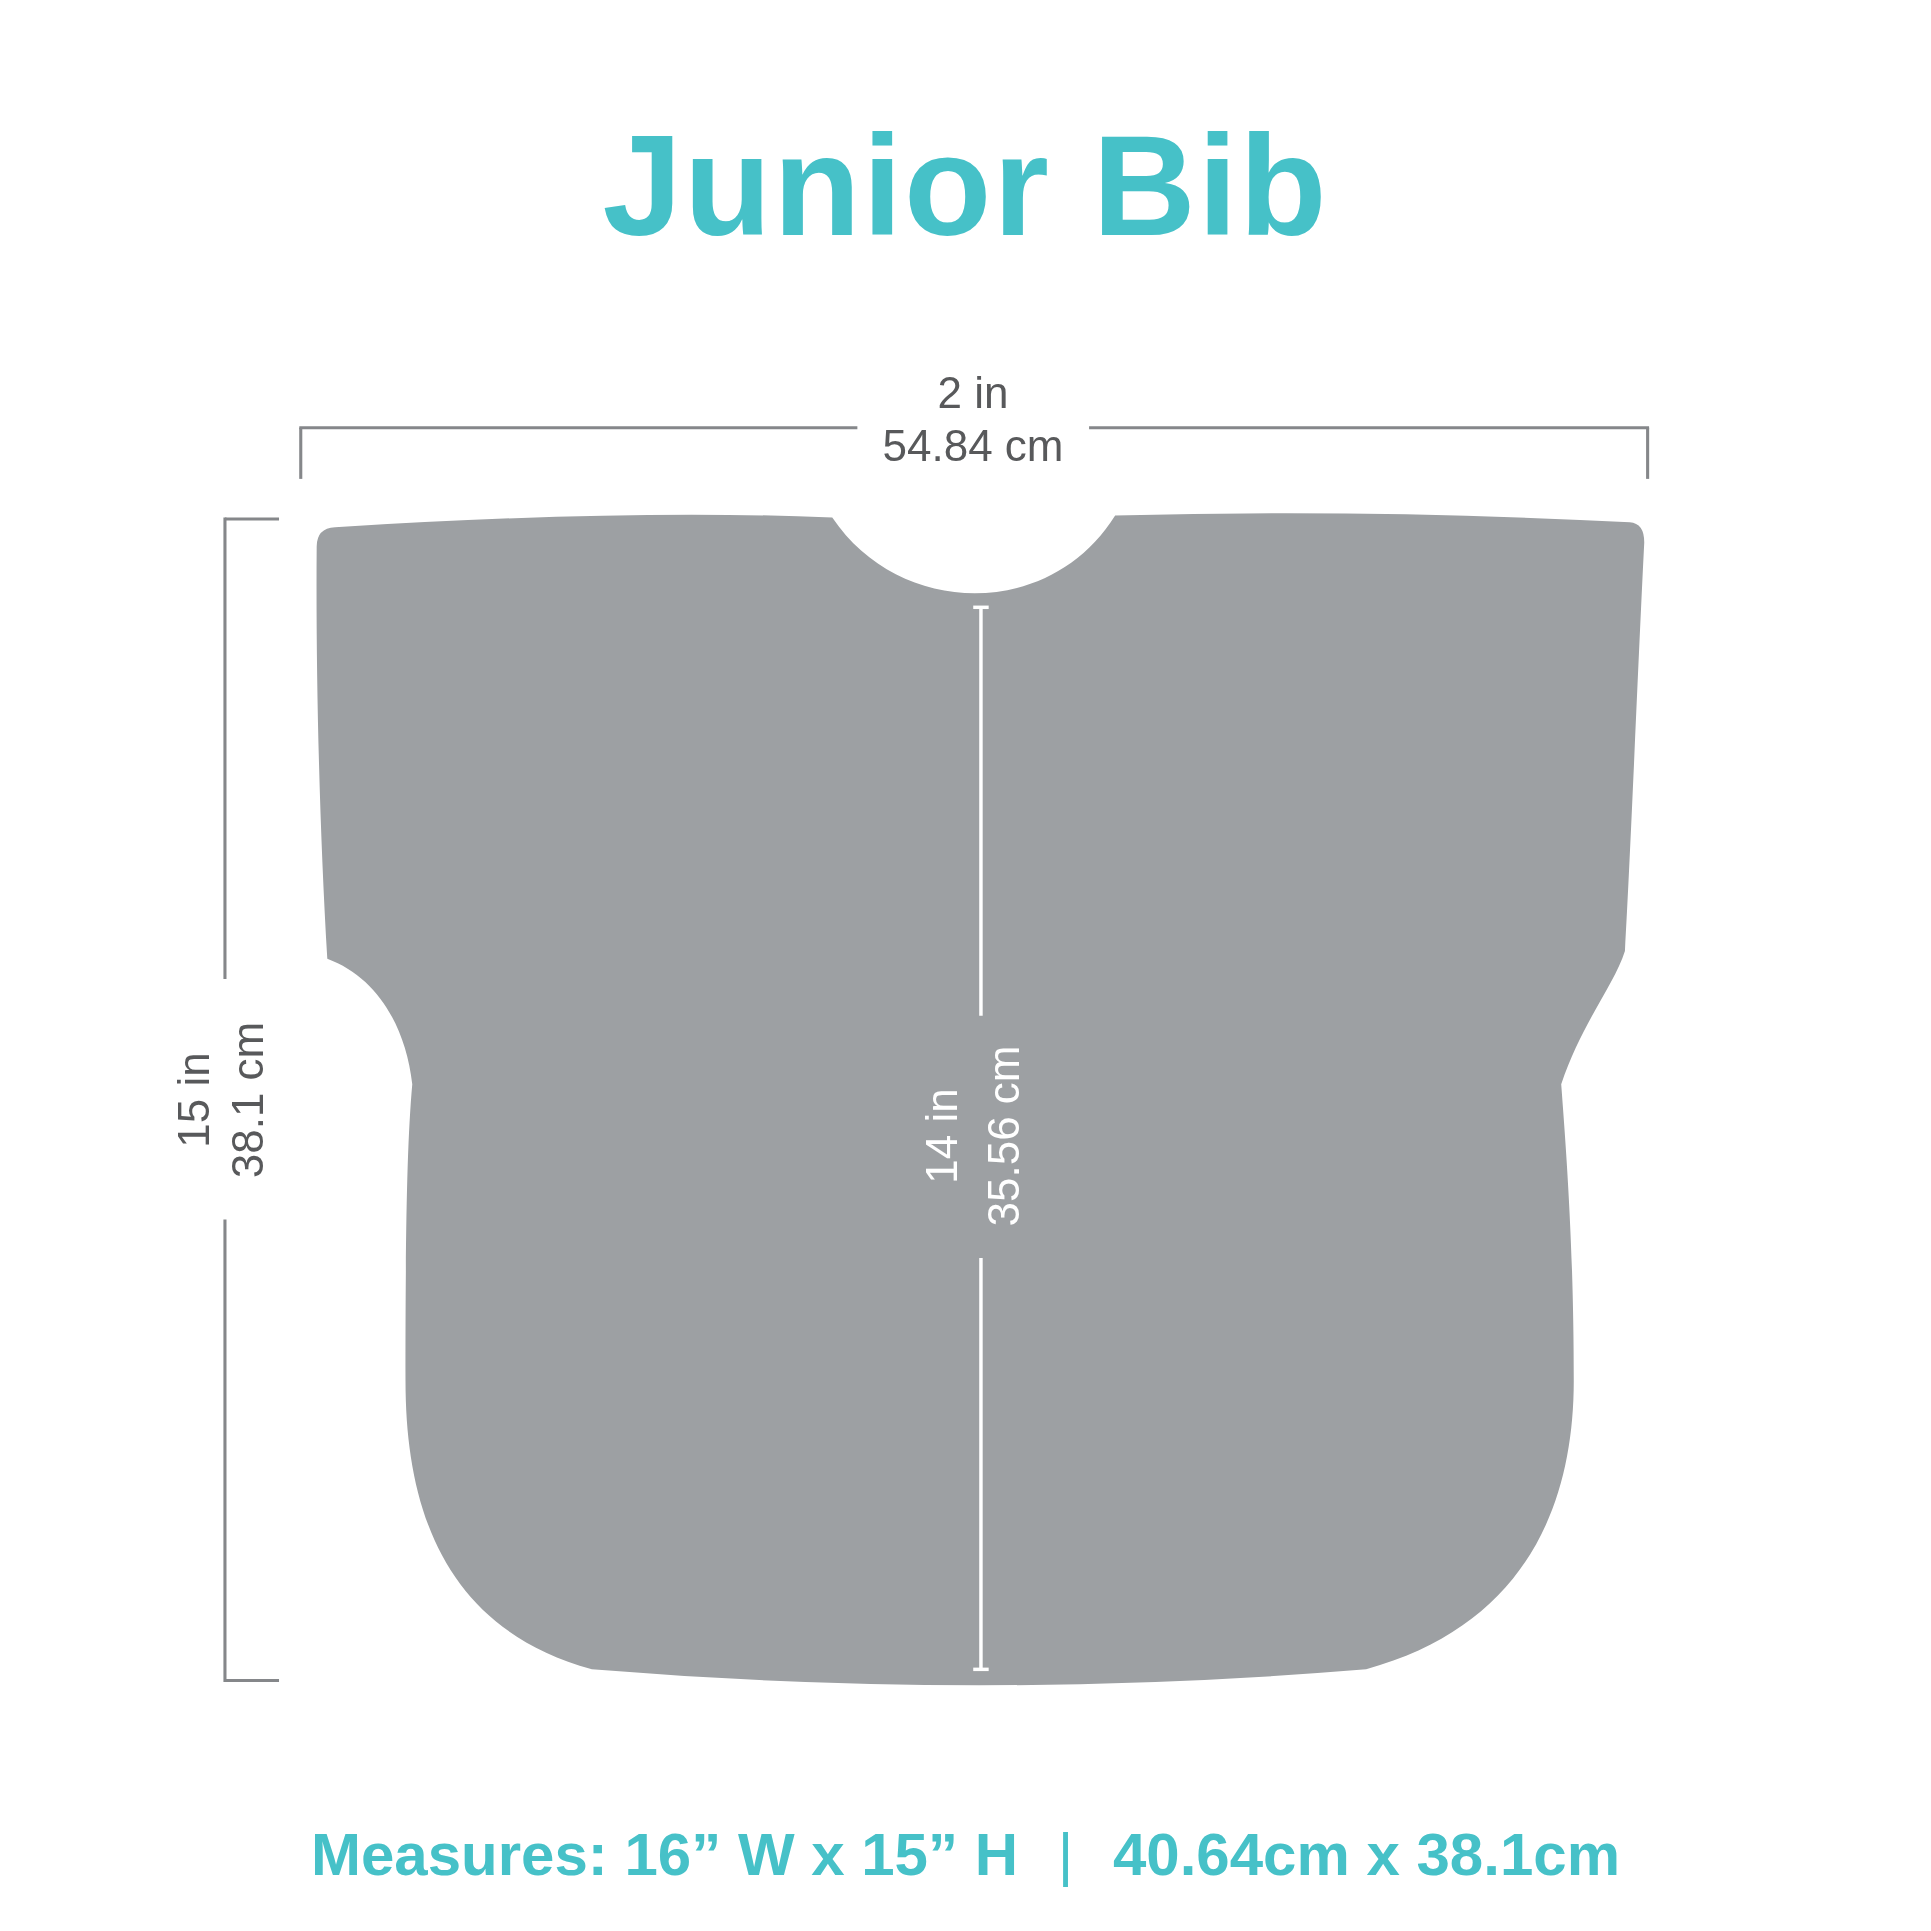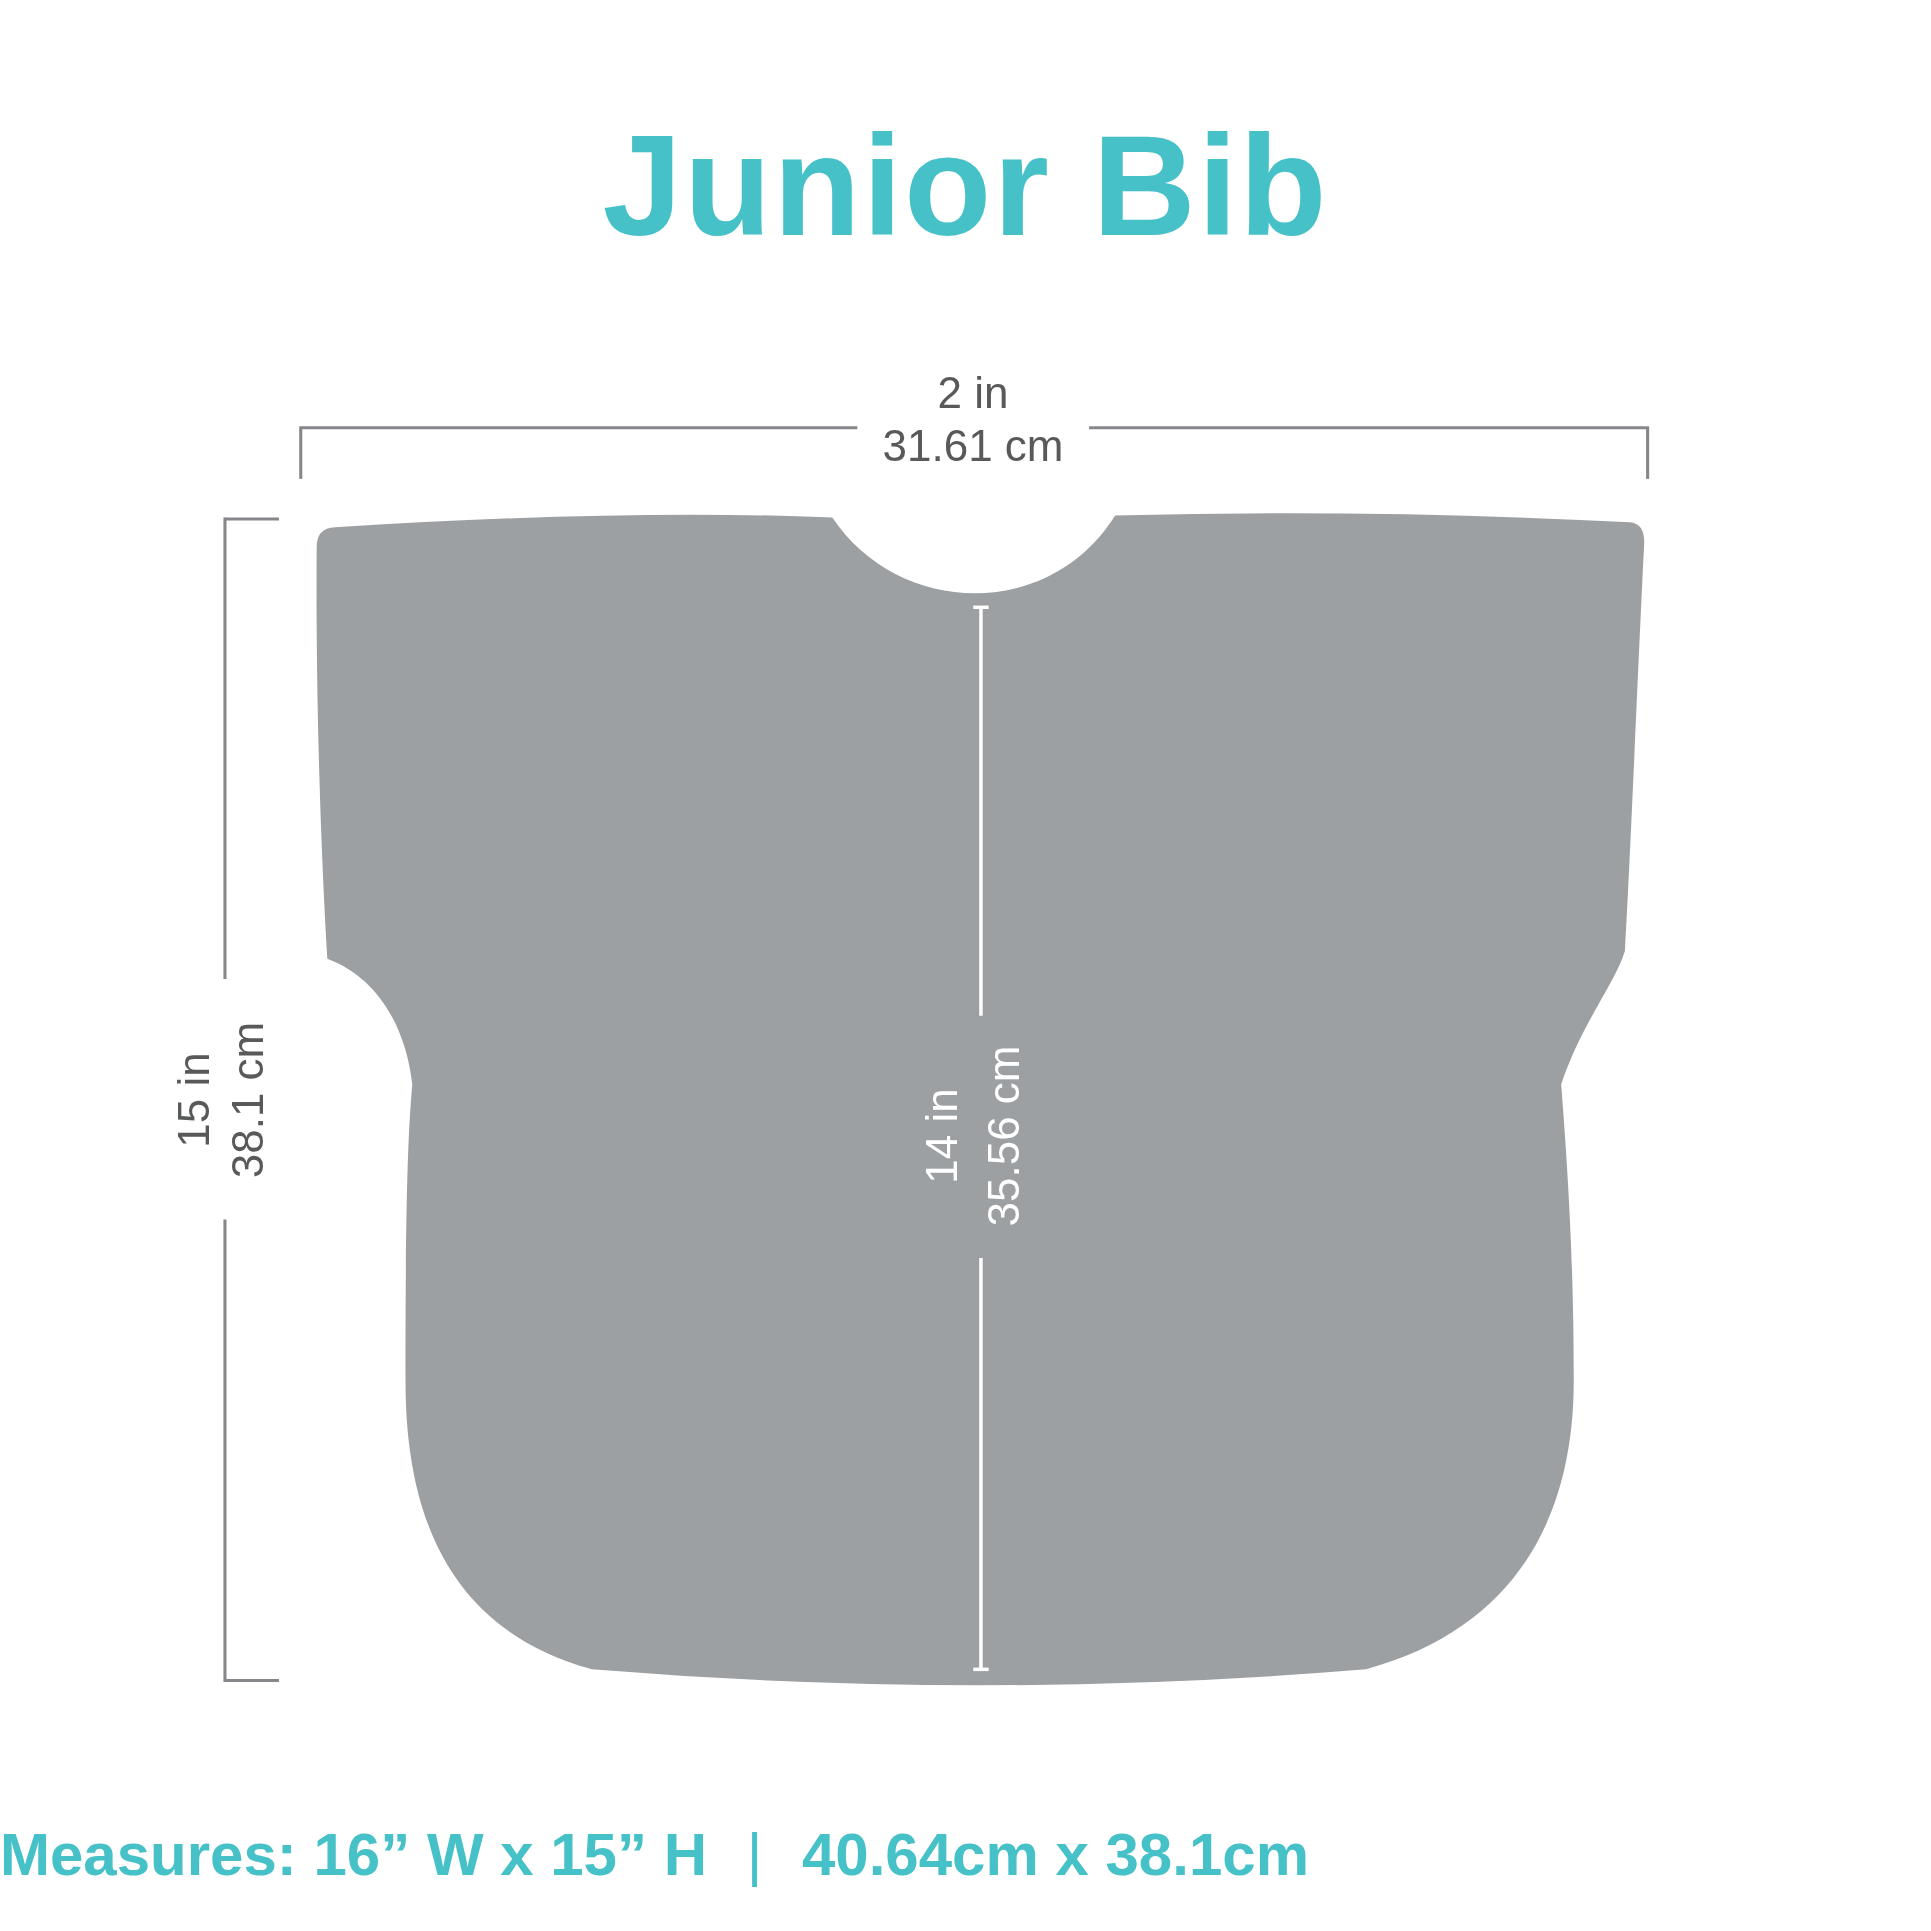--- a/index.html
+++ b/index.html
@@ -74,20 +74,21 @@
     transform: translate(-50%, -50%) rotate(-90deg);
     color: var(--inner-dimension-white);
     line-height: 62px;
   }
   .caption {
     position: absolute;
     top: 1854px;
     left: 0;
     width: 100%;
     transform: translateY(-50%);
+    text-align: center;
     font-size: 60px;
     font-weight: 700;
     color: var(--accent-teal);
     white-space: nowrap;
   }
   .caption .sep {
     display: inline-block;
     margin: 0 23px;
     font-weight: 400;
   }
@@ -136,21 +137,21 @@
     <g class="dim-white">
       <line x1="1016" y1="629" x2="1016" y2="1052"></line>
       <line x1="1016" y1="1303" x2="1016" y2="1729"></line>
       <line x1="1008" y1="629" x2="1024" y2="629"></line>
       <line x1="1008" y1="1729" x2="1024" y2="1729"></line>
     </g>
   </svg>
 
   <div class="dim-label top">
     <div>2 in</div>
-    <div>31.61 cm</div>
+    <div>54.84 cm</div>
   </div>
 
   <div class="dim-label left">
     <div>15 in</div>
     <div>38.1 cm</div>
   </div>
 
   <div class="dim-label center">
     <div>14 in</div>
     <div>35.56 cm</div>

